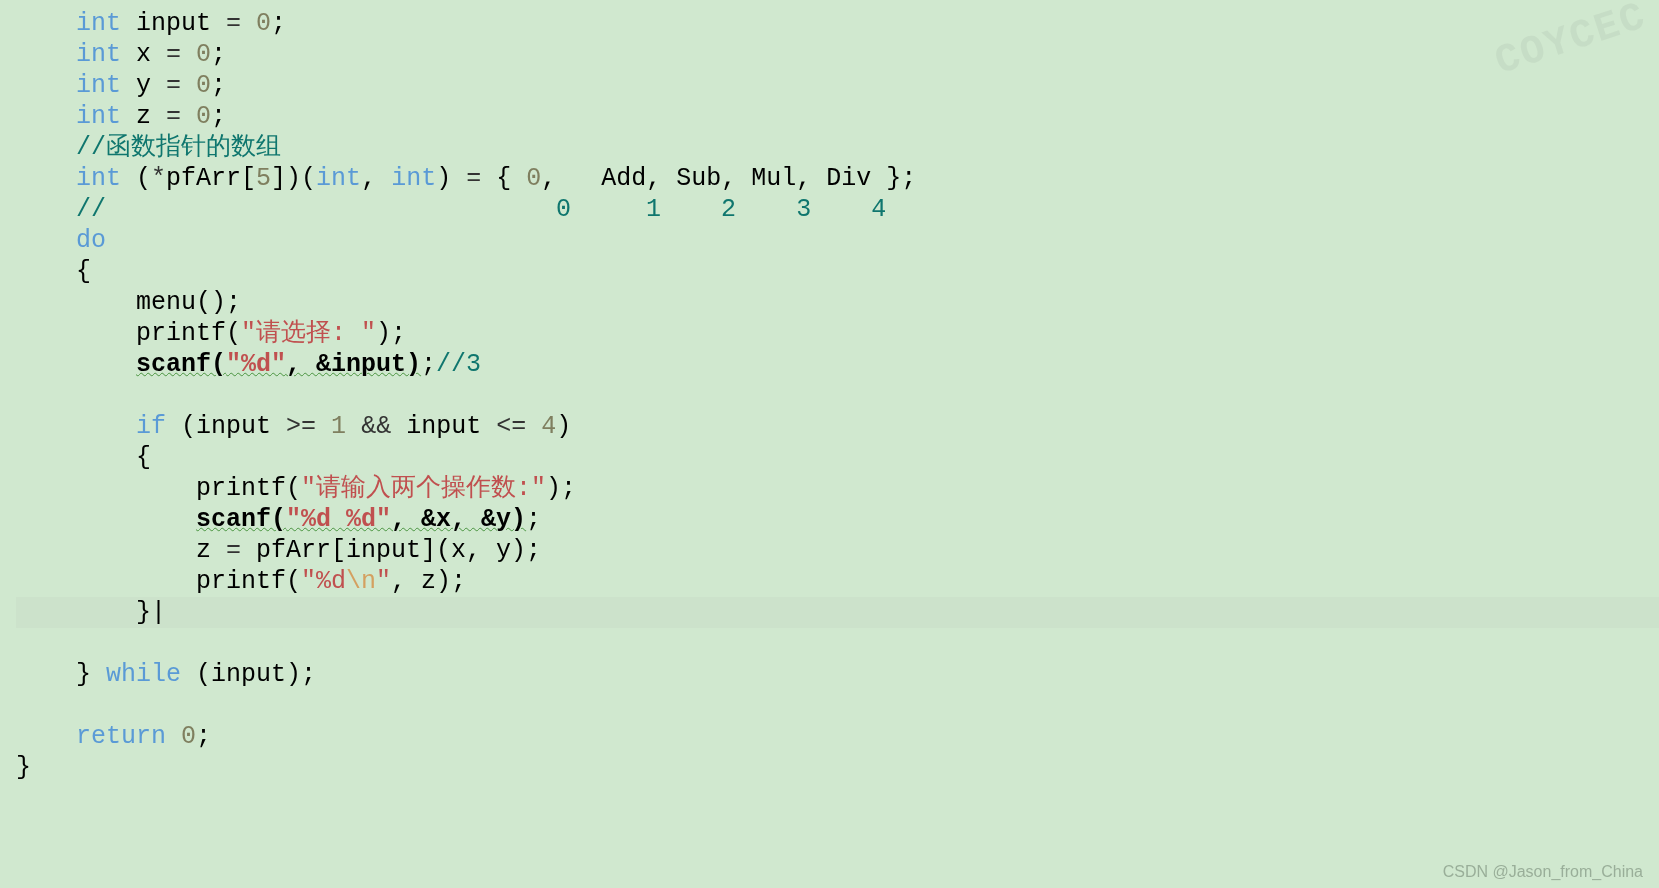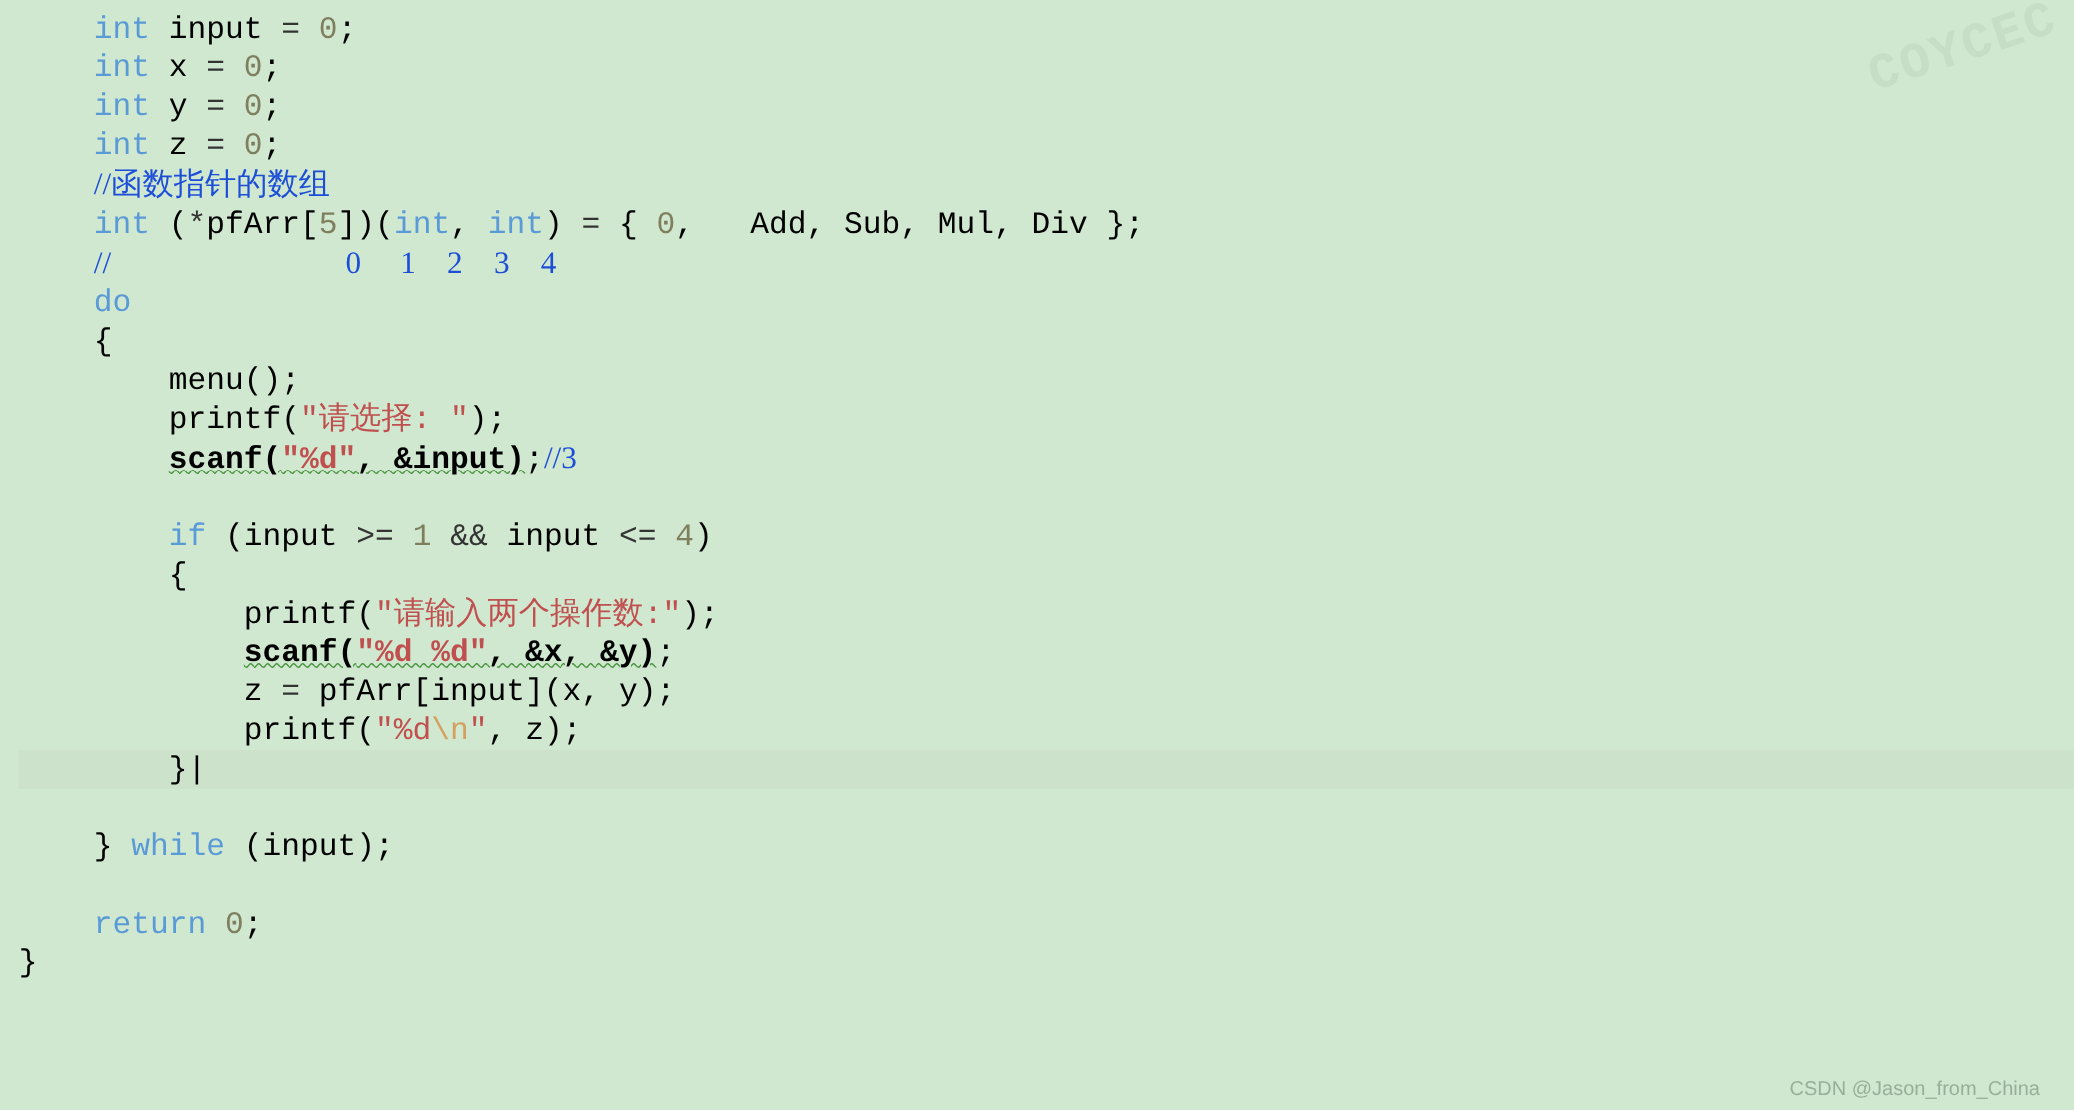--- a/index.html
+++ b/index.html
@@ -13,32 +13,33 @@
       line-height: 1.24;
       background: #d0e8cf;
       color: #000;
       padding: 8px 0 0 0;
       position: relative;
       min-height: 888px;
       overflow: hidden;
     }
     .code-container {
       white-space: pre;
-      padding-left: 15px;
+      padding-left: 4px;
+      margin-left: 12px;
     }
     .line {
       display: block;
       min-height: 30px;
     }
     .line.current {
       background: rgba(200, 220, 200, 0.5);
     }
     .kw { color: #5a9ad6; }
     .num { color: #7f7f5f; }
-    .comment { color: #1d4ed8; font-family: Liberation Serif, serif; }
+    .comment { color: #0f766e; }
     .str { color: #c0504f; }
     .esc { color: #d4a060; }
     .op { color: #333; }
     .wavy {
       text-decoration: underline wavy #4a9440;
       text-decoration-thickness: 1px;
       font-weight: bold;
     }
     .watermark-top {
       position: absolute;
@@ -46,21 +47,21 @@
       right: 10px;
       font-size: 40px;
       color: rgba(180, 200, 180, 0.35);
       transform: rotate(-18deg);
       font-weight: bold;
       letter-spacing: 2px;
     }
     .watermark-bottom {
       position: absolute;
       bottom: 6px;
-      right: 27px;
+      right: 16px;
       font-size: 16px;
       color: rgba(130, 150, 130, 0.7);
       font-family: Arial, sans-serif;
     }
   </style>
 </head>
 <body>
 
 <div class="code-container" id="code-root"><div class="line"><span>    </span><span class="kw">int</span><span> input </span><span class="op">=</span><span> </span><span class="num">0</span><span>;</span></div><div class="line"><span>    </span><span class="kw">int</span><span> x </span><span class="op">=</span><span> </span><span class="num">0</span><span>;</span></div><div class="line"><span>    </span><span class="kw">int</span><span> y </span><span class="op">=</span><span> </span><span class="num">0</span><span>;</span></div><div class="line"><span>    </span><span class="kw">int</span><span> z </span><span class="op">=</span><span> </span><span class="num">0</span><span>;</span></div><div class="line"><span>    </span><span class="comment">//函数指针的数组</span></div><div class="line"><span>    </span><span class="kw">int</span><span> (</span><span class="op">*</span><span>pfArr[</span><span class="num">5</span><span>])(</span><span class="kw">int</span><span>, </span><span class="kw">int</span><span>) </span><span class="op">=</span><span> { </span><span class="num">0</span><span>,   Add, Sub, Mul, Div };</span></div><div class="line"><span>    </span><span class="comment">//                              0     1    2    3    4</span></div><div class="line"><span>    </span><span class="kw">do</span></div><div class="line"><span>    </span><span>{</span></div><div class="line"><span>        </span><span>menu();</span></div><div class="line"><span>        </span><span>printf(</span><span class="str">"请选择: "</span><span>);</span></div><div class="line"><span>        </span><span class="wavy">scanf(</span><span class="str wavy">"%d"</span><span class="wavy">, &amp;input)</span><span>;</span><span class="comment">//3</span></div><div class="line">&nbsp;</div><div class="line"><span>        </span><span class="kw">if</span><span> (input </span><span class="op">&gt;=</span><span> </span><span class="num">1</span><span> </span><span class="op">&amp;&amp;</span><span> input </span><span class="op">&lt;=</span><span> </span><span class="num">4</span><span>)</span></div><div class="line"><span>        </span><span>{</span></div><div class="line"><span>            </span><span>printf(</span><span class="str">"请输入两个操作数:"</span><span>);</span></div><div class="line"><span>            </span><span class="wavy">scanf(</span><span class="str wavy">"%d %d"</span><span class="wavy">, &amp;x, &amp;y)</span><span>;</span></div><div class="line"><span>            </span><span>z </span><span class="op">=</span><span> pfArr[input](x, y);</span></div><div class="line"><span>            </span><span>printf(</span><span class="str">"%d</span><span class="esc">\n</span><span class="str">"</span><span>, z);</span></div><div class="line current"><span>        </span><span>}|</span></div><div class="line">&nbsp;</div><div class="line"><span>    </span><span>} </span><span class="kw">while</span><span> (input);</span></div><div class="line">&nbsp;</div><div class="line"><span>    </span><span class="kw">return</span><span> </span><span class="num">0</span><span>;</span></div><div class="line"><span></span><span>}</span></div></div>
 

